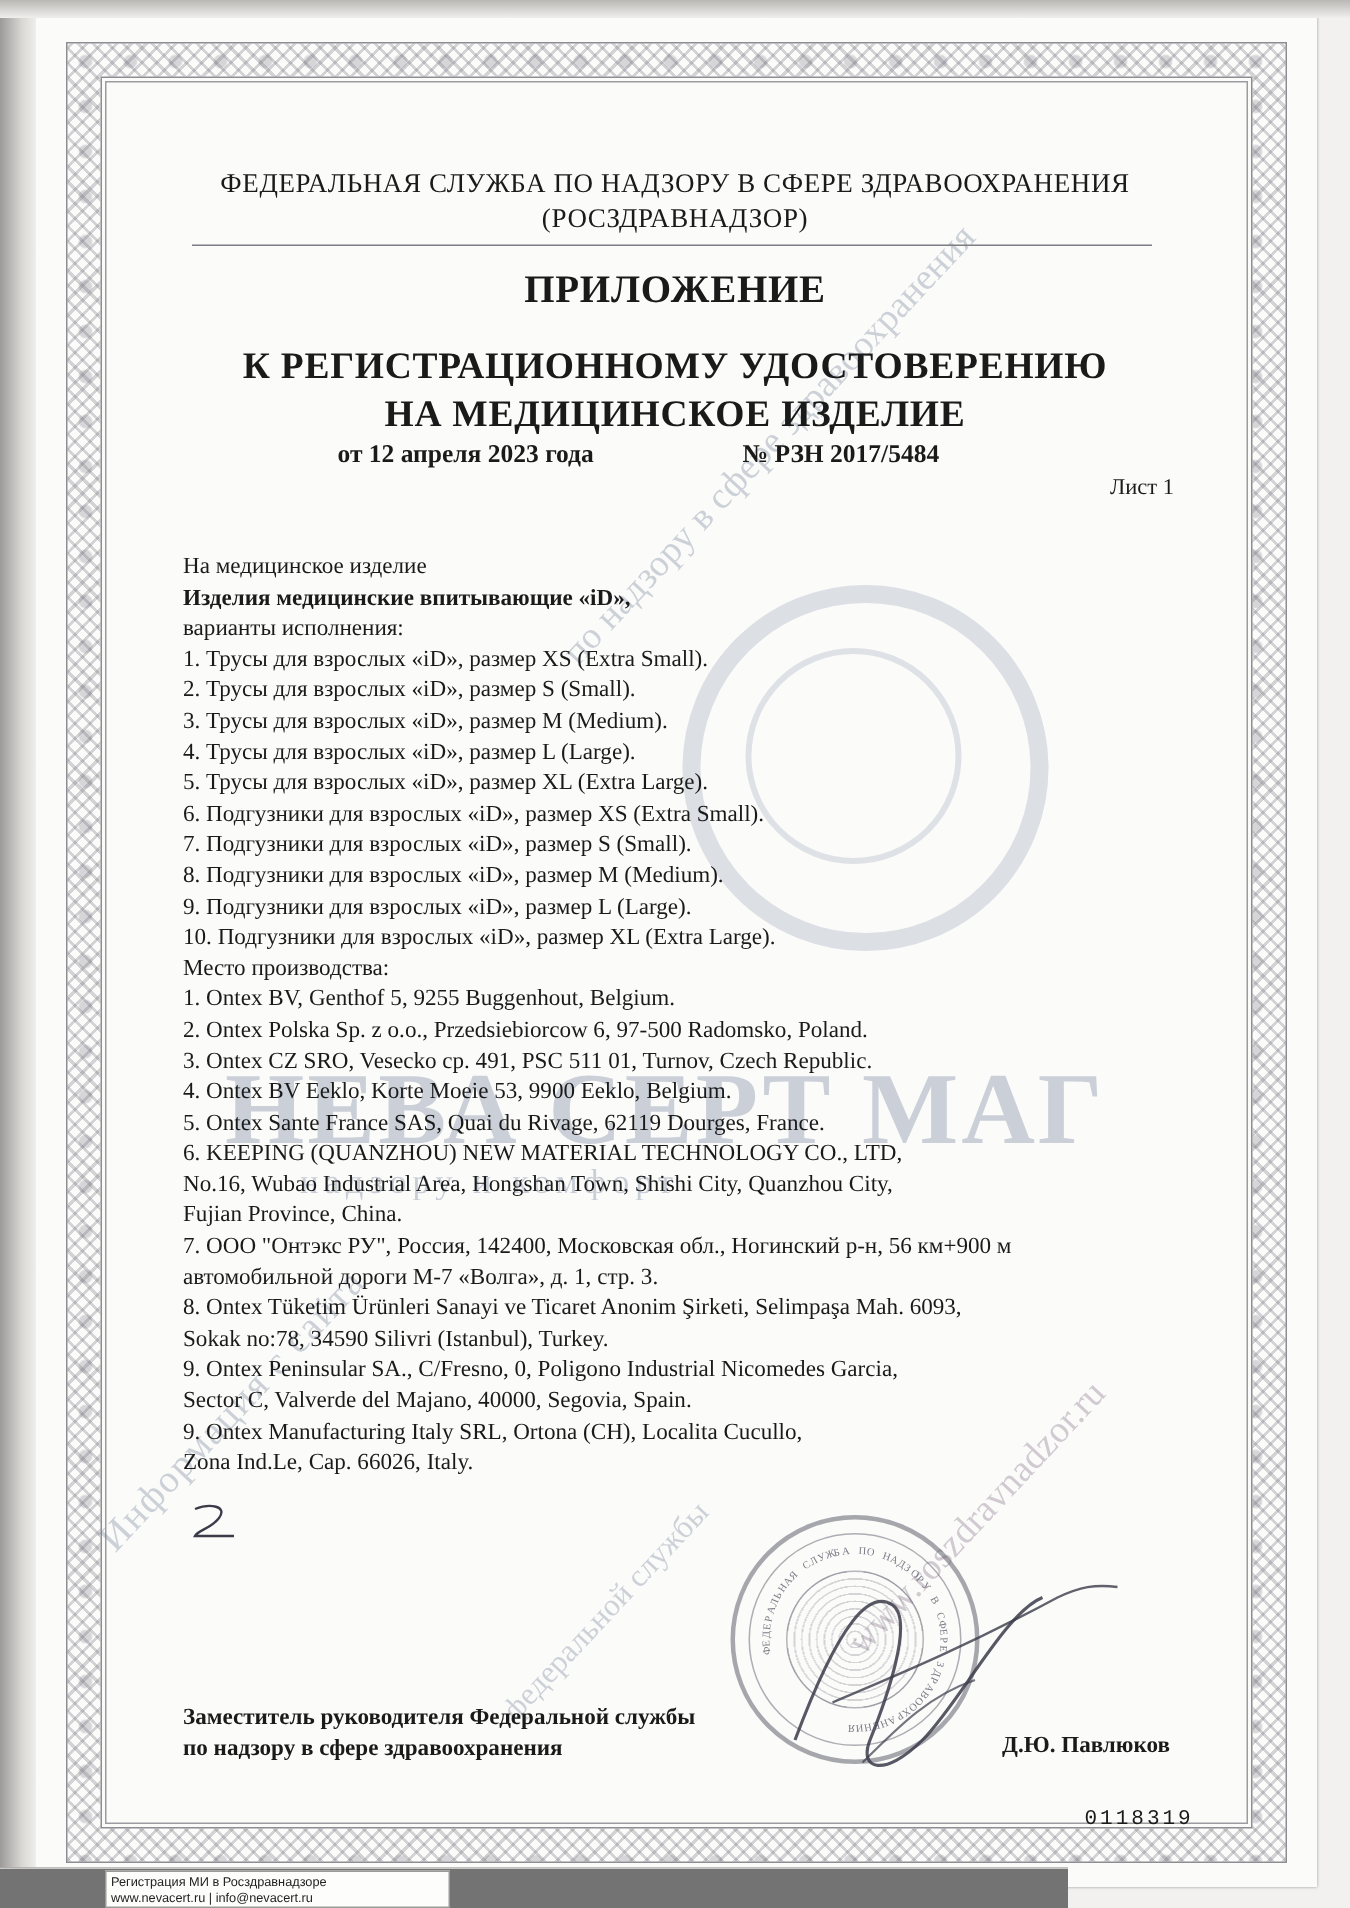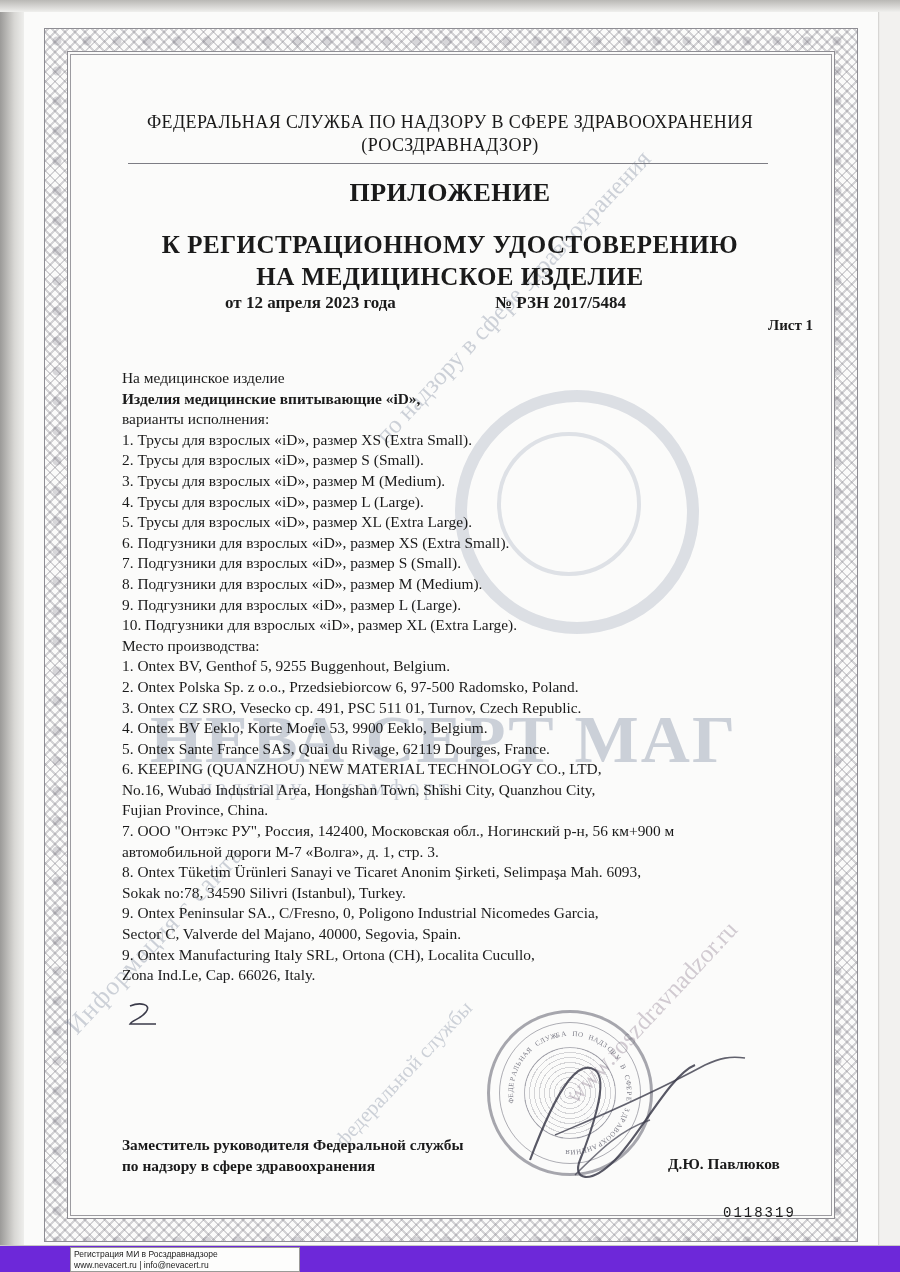--- a/index.html
+++ b/index.html
@@ -228,23 +228,22 @@
     position: absolute;
     left: 155px; top: 0;
   }
   .daterow .num {
     position: absolute;
     left: 425px; top: 0;
   }
   .sheet {
     position: absolute;
     left: 740px; top: 317px;
-    font-weight: bold;
+    font-weight: normal;
     font-size: 15px;
-    margin-left: 28px;
   }
 
   .body {
     position: absolute;
     left: 122px; top: 368px;
     width: 680px;
     font-size: 15.4px;
     line-height: 20.6px;
   }
   .body p { margin: 0; }
@@ -268,22 +267,22 @@
     left: 723px; top: 1205px;
     font-family: "Liberation Mono", monospace;
     font-size: 14px;
     letter-spacing: 2px;
   }
 
   
   .bottombar {
     position: absolute;
     left: 0; top: 1245px;
-    width: 900px; height: 27px;
-    background: #6d28d9;
+    width: 712px; height: 27px;
+    background: #737373;
     border-top: 1px solid #c9c8c5;
   }
   .bottombar .box {
     position: absolute;
     left: 70px; top: 1px;
     width: 230px; height: 25px;
     border: 1px solid #9a9a97;
     background: #fdfdfc;
     font-family: "Liberation Sans", sans-serif;
     font-size: 8.5px;

